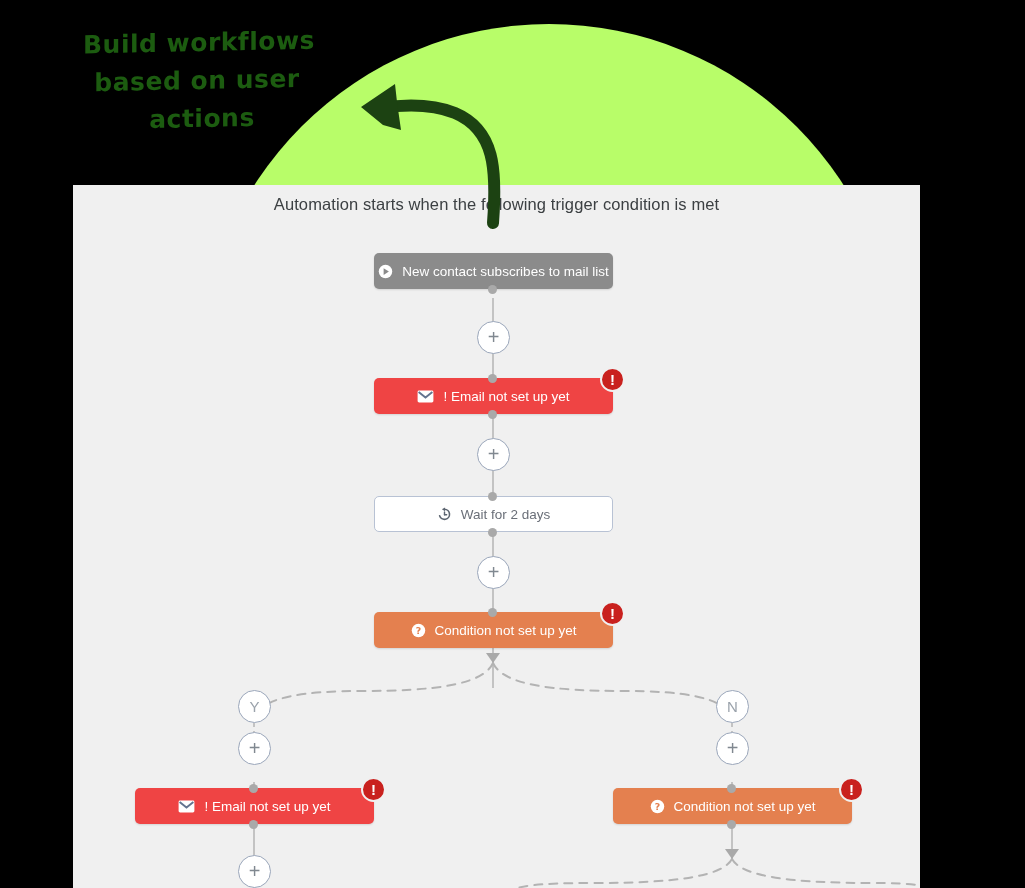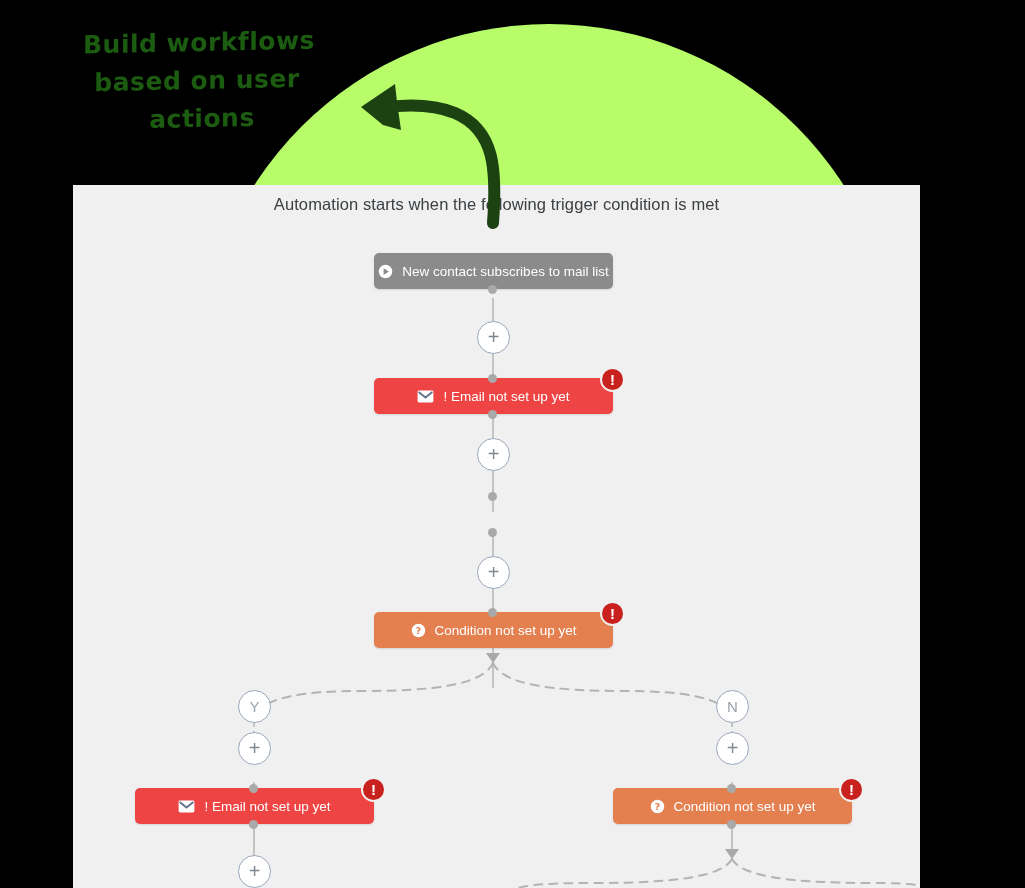--- a/index.html
+++ b/index.html
@@ -246,20 +246,31 @@
       <span class="node-label">! Email not set up yet</span>
     </div>
     <div class="anchor-dot" style="left:415px; top:189px;"></div>
     <div class="anchor-dot" style="left:415px; top:225px;"></div>
     <div class="badge-error" style="left:527px; top:182px;">!</div>
 
     <div class="circ" style="left:404px; top:253px;">
       <span class="circ-plus">+</span>
     </div>
 
+    <div class="node node-wait" style="left:301px; top:311px; width:239px;">
+      <span class="ic">
+        <svg width="15" height="15" viewBox="0 0 16 16">
+          <path d="M8 2.4 A5.4 5.4 0 1 1 2.8 9.4" fill="none" stroke="#5c6570" stroke-width="1.7" stroke-linecap="round"></path>
+          <polygon points="8.6,0.6 8.6,4.4 5.2,2.5" fill="#5c6570"></polygon>
+          <line x1="8" y1="5.4" x2="8" y2="8.2" stroke="#5c6570" stroke-width="1.5" stroke-linecap="round"></line>
+          <line x1="8" y1="8.2" x2="10.3" y2="8.2" stroke="#5c6570" stroke-width="1.5" stroke-linecap="round"></line>
+        </svg>
+      </span>
+      <span class="node-label">Wait for 2 days</span>
+    </div>
     <div class="anchor-dot" style="left:415px; top:307px;"></div>
     <div class="anchor-dot" style="left:415px; top:343px;"></div>
 
     <div class="circ" style="left:404px; top:371px;">
       <span class="circ-plus">+</span>
     </div>
 
     <div class="node node-cond" style="left:301px; top:427px; width:239px;">
       <span class="ic">
         <svg width="15" height="15" viewBox="0 0 16 16">

